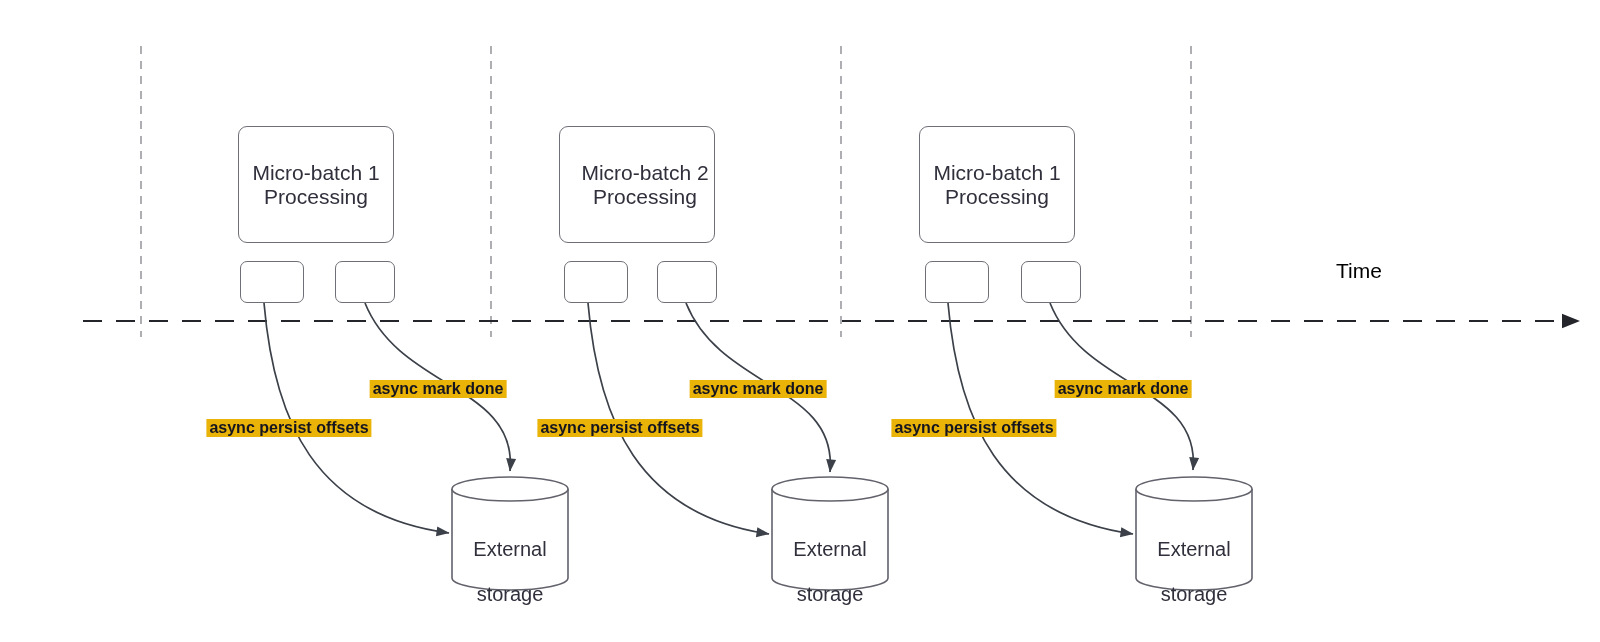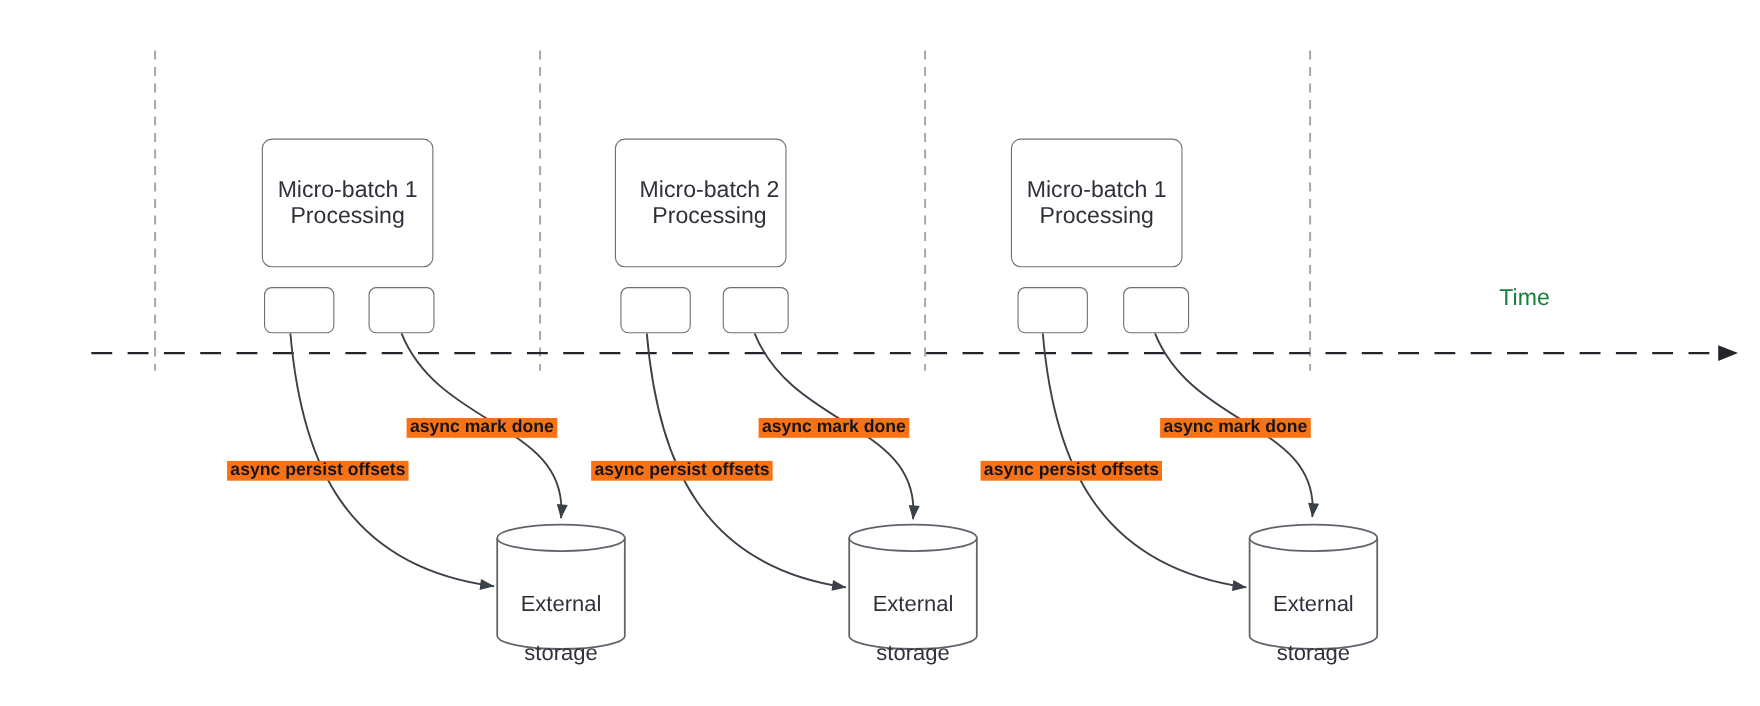--- a/index.html
+++ b/index.html
@@ -20,33 +20,33 @@
   }
   .proc-box span { display: block; }
 
   .mini-box {
     position: absolute; top: 261px; height: 42px;
     background: #ffffff; border: 1.5px solid #6f7077; border-radius: 7px;
   }
 
   .edge-label {
     position: absolute; transform: translate(-50%, -50%);
-    background: #f97316; padding: 0 3px; white-space: nowrap;
+    background: #eab308; padding: 0 3px; white-space: nowrap;
     font-size: 16px; font-weight: bold; color: #15151f;
   }
 
   .cyl-label {
     position: absolute; top: 517px; width: 116px; text-align: center;
     font-size: 20px; line-height: 25px; color: #30303c;
   }
   .cyl-label span { display: block; margin-top: 20px; }
 
   .time-label {
     position: absolute; left: 1336px; top: 259px; width: 100px;
-    text-align: center; font-size: 21px; color: #15803d;
+    text-align: left; font-size: 21px; color: #000000;
   }
 </style>
 </head>
 <body>
 
 <div class="canvas">
 
   <svg class="layer" width="1600" height="642" viewBox="0 0 1600 642">
     <defs>
       <marker id="arrow" markerUnits="userSpaceOnUse" markerWidth="15" markerHeight="12" refX="13" refY="5.5" orient="auto">

